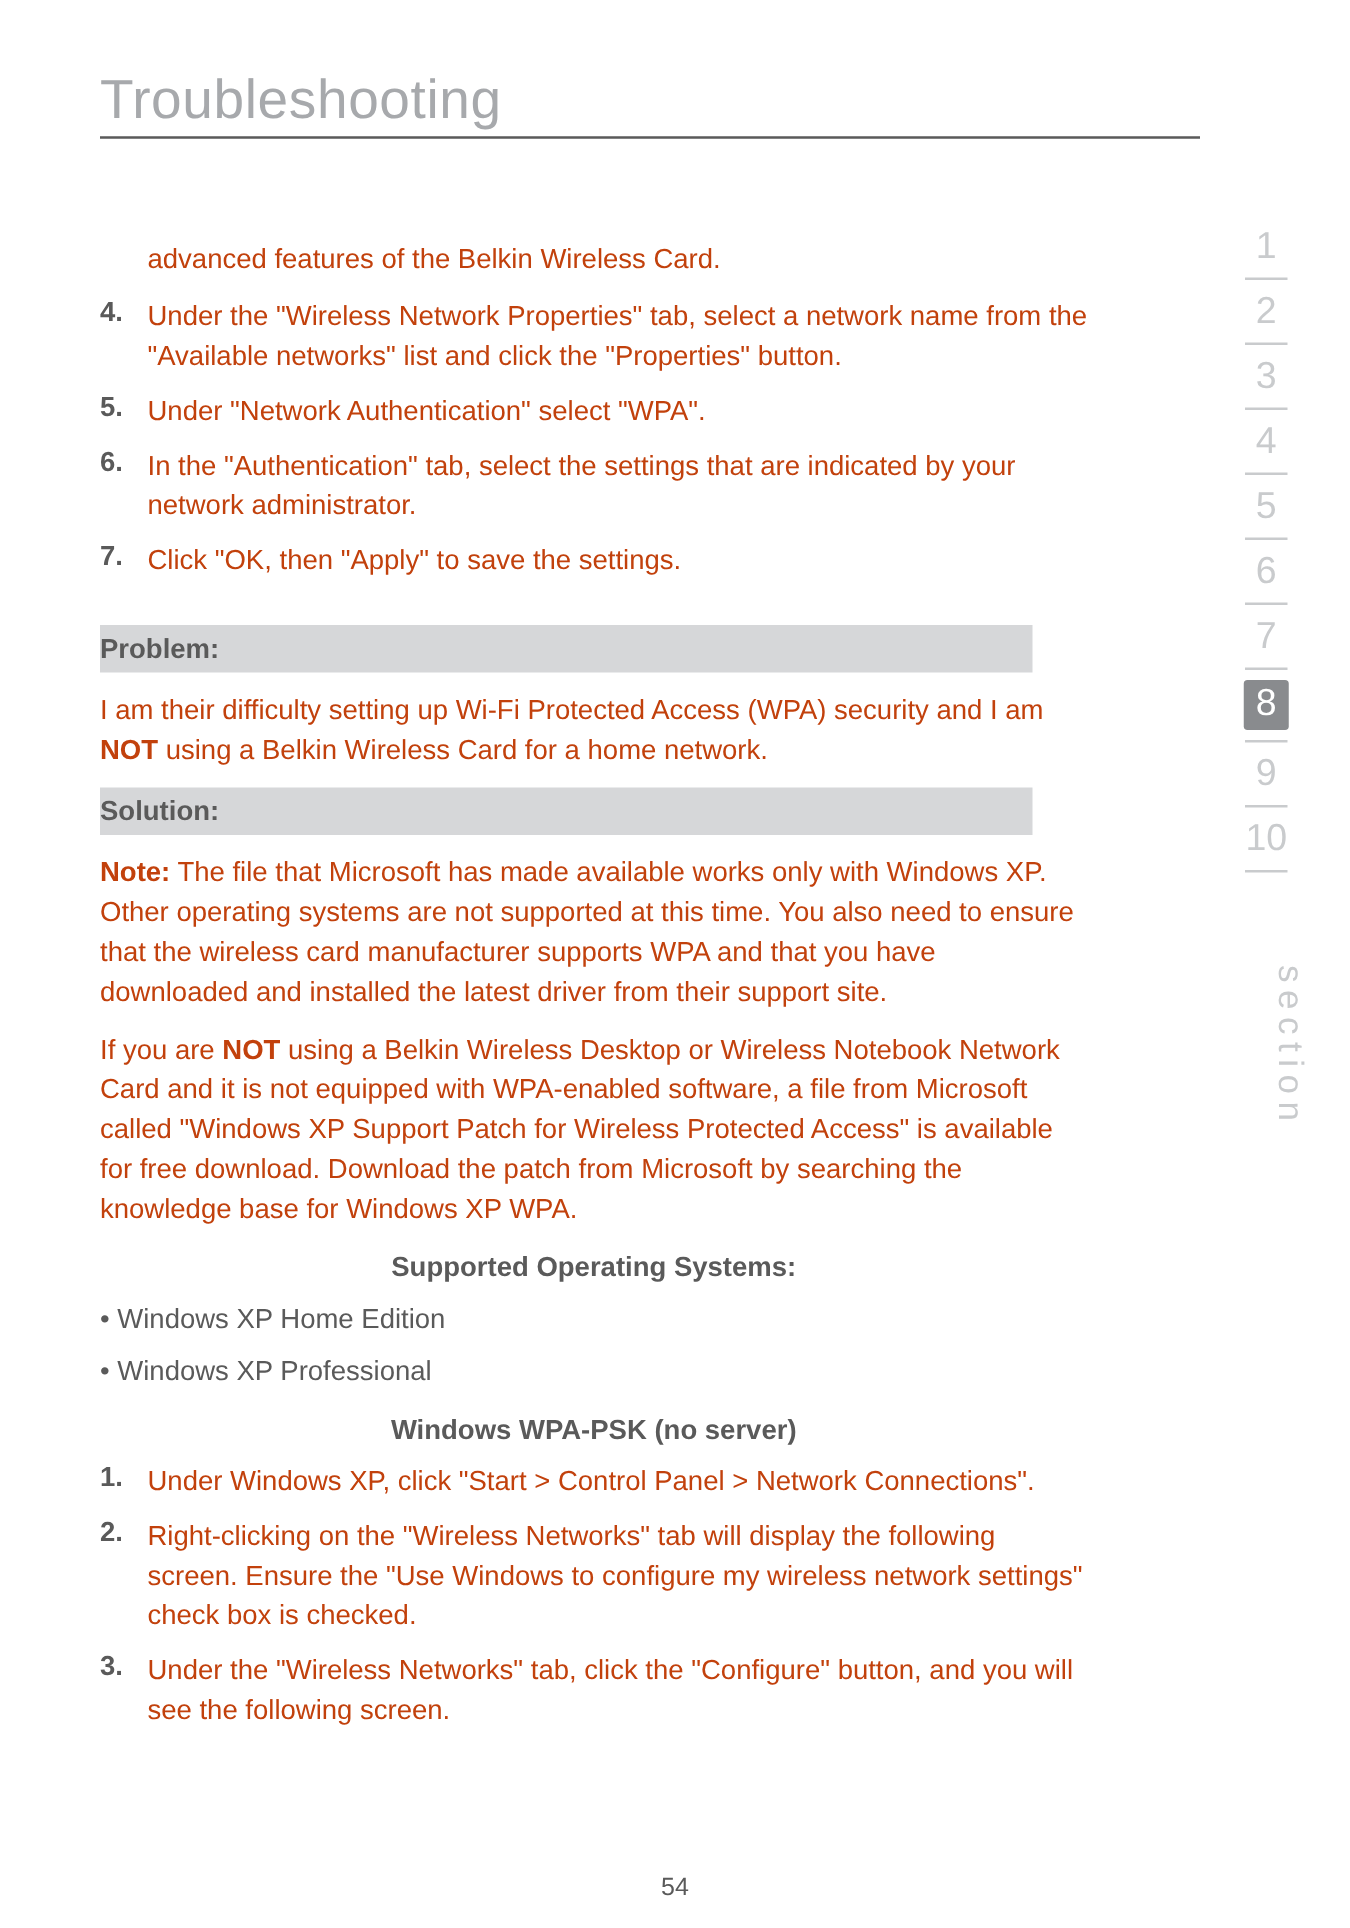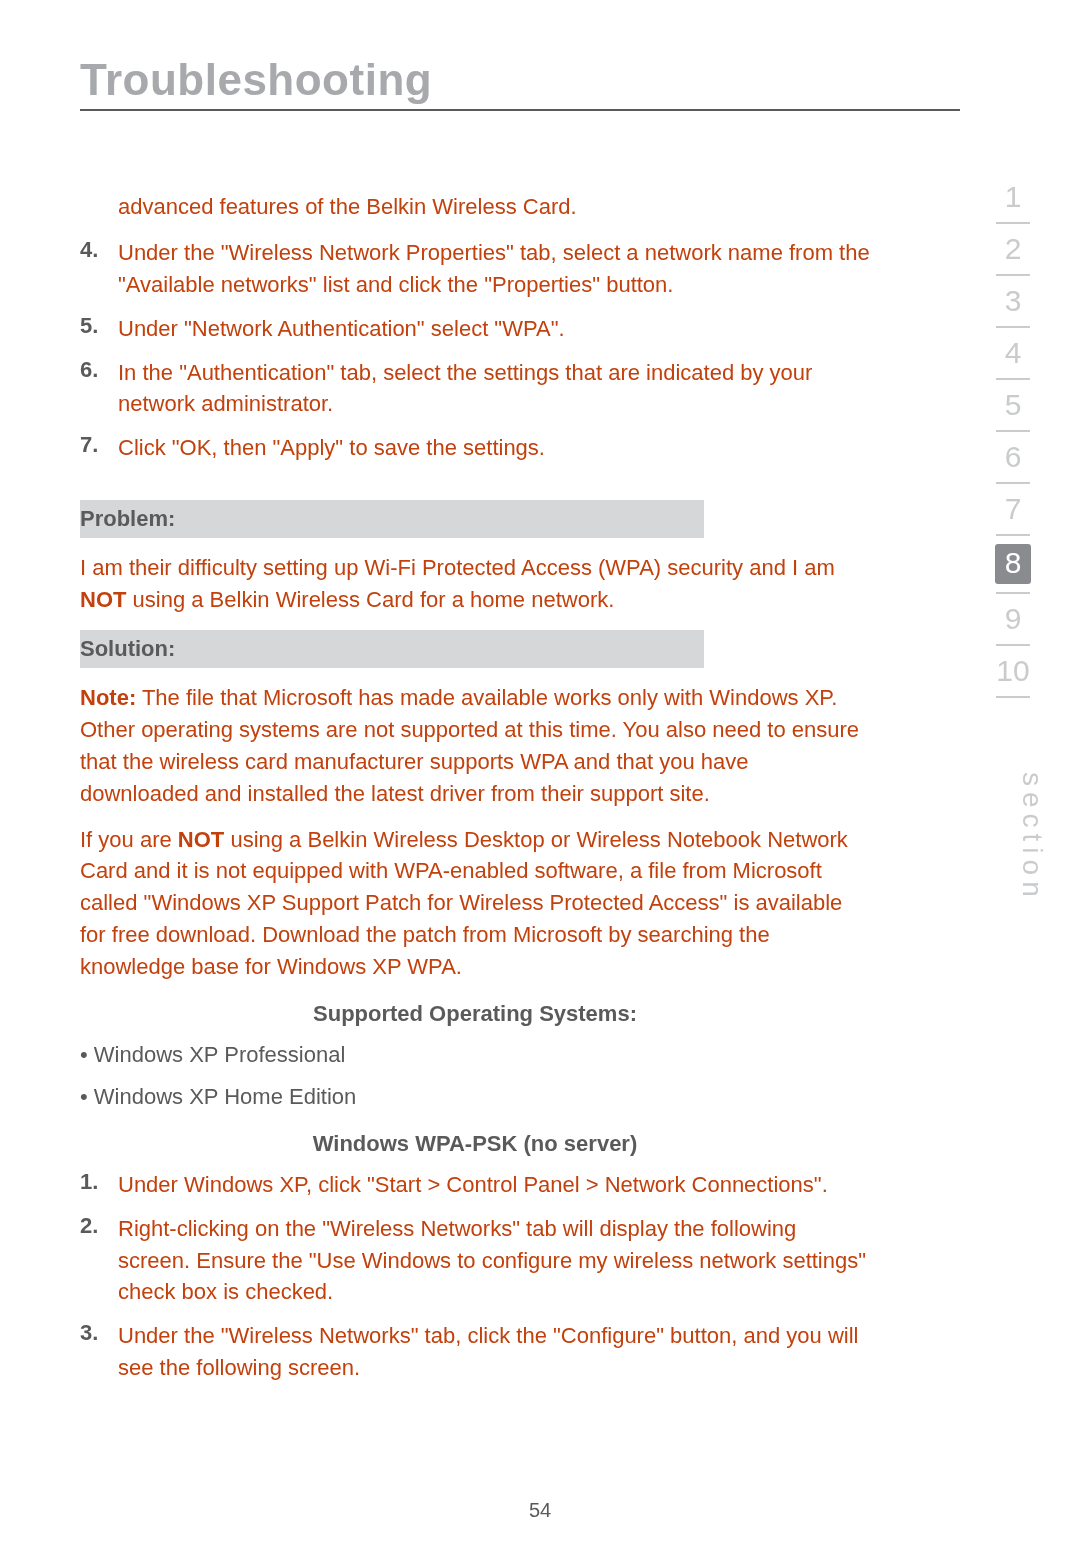--- a/index.html
+++ b/index.html
@@ -11,21 +11,21 @@
     position: relative;
     color: #5a5a5a;
   }
   .page {
     padding: 55px 80px 30px 80px;
     position: relative;
   }
   .title {
     font-size: 44px;
     color: #a7a9ac;
-    font-weight: 700;
+    font-weight: 400;
     letter-spacing: 0.5px;
     margin-bottom: 4px;
   }
   .title-rule {
     border: none;
     border-top: 2px solid #5a5a5a;
     margin-bottom: 80px;
     width: 880px;
   }
   .content {
@@ -57,21 +57,21 @@
     flex: 1;
   }
   .section-bar {
     background: #d6d7d9;
     font-weight: 700;
     font-size: 22px;
     padding: 6px 0 6px 0;
     margin-top: 36px;
     margin-bottom: 14px;
     color: #5a5a5a;
-    width: 624px;
+    width: 746px;
   }
   .bold { font-weight: 700; }
   .subhead {
     font-weight: 700;
     font-size: 22px;
     margin-top: 18px;
     margin-bottom: 12px;
     color: #5a5a5a;
     text-align: center;
   }
@@ -175,22 +175,22 @@
     <div class="section-bar" style="margin-top:10px;">Solution:</div>
     <div class="body-text para">
       <span class="bold">Note:</span><span> The file that Microsoft has made available works only with Windows XP. Other operating systems are not supported at this time. You also need to ensure that the wireless card manufacturer supports WPA and that you have downloaded and installed the latest driver from their support site.</span>
     </div>
     <div class="body-text para">
       <span>If you are </span><span class="bold">NOT</span><span> using a Belkin Wireless Desktop or Wireless Notebook Network Card and it is not equipped with WPA-enabled software, a file from Microsoft called "Windows XP Support Patch for Wireless Protected Access" is available for free download. Download the patch from Microsoft by searching the knowledge base for Windows XP WPA.</span>
     </div>
 
     <div class="subhead">Supported Operating Systems:</div>
     <ul class="bullets">
+      <li>• Windows XP Home Edition</li>
       <li>• Windows XP Professional</li>
-      <li>• Windows XP Home Edition</li>
     </ul>
 
     <div class="subhead">Windows WPA-PSK (no server)</div>
     <ol class="numbered">
       <li>
         <span class="num">1.</span>
         <span class="li-body body-text">Under Windows XP, click "Start &gt; Control Panel &gt; Network Connections".</span>
       </li>
       <li>
         <span class="num">2.</span>

